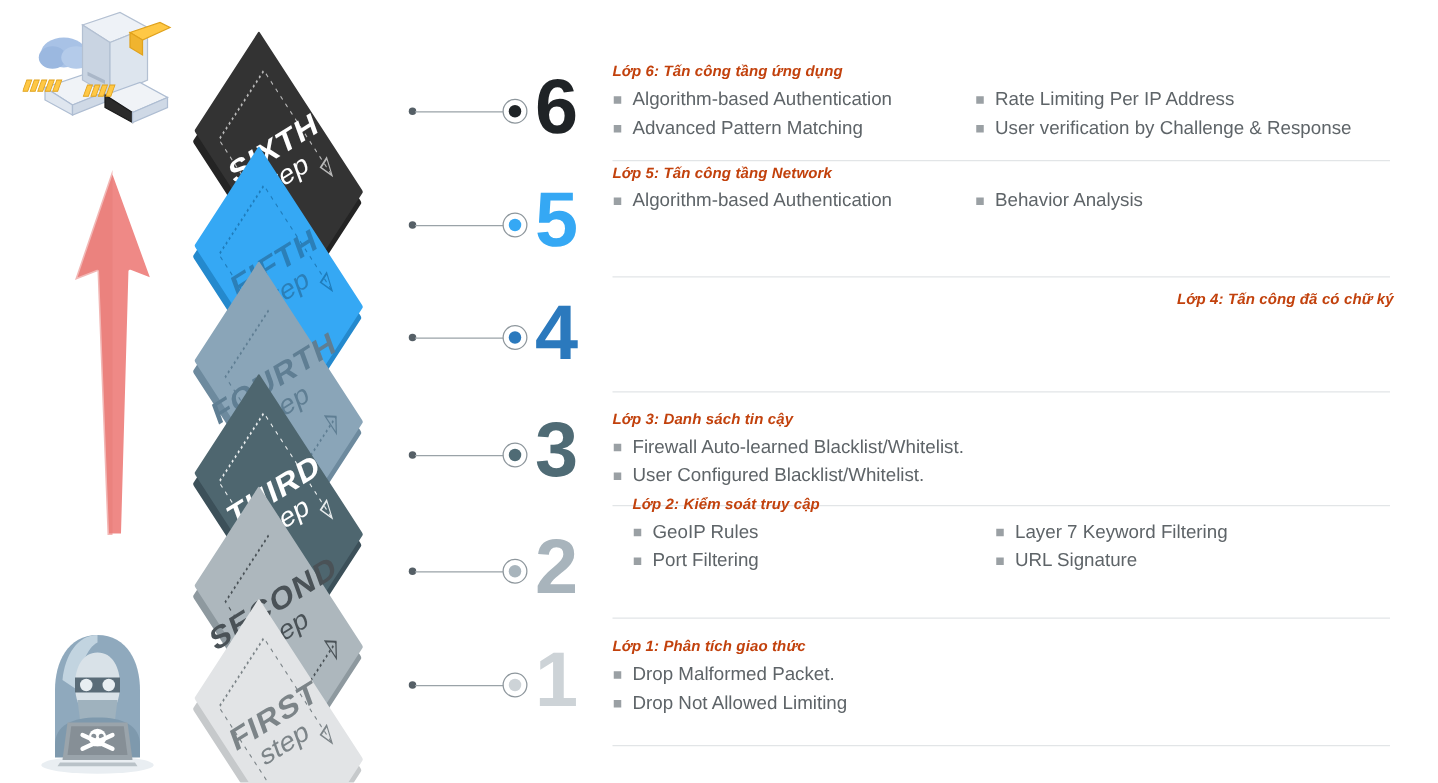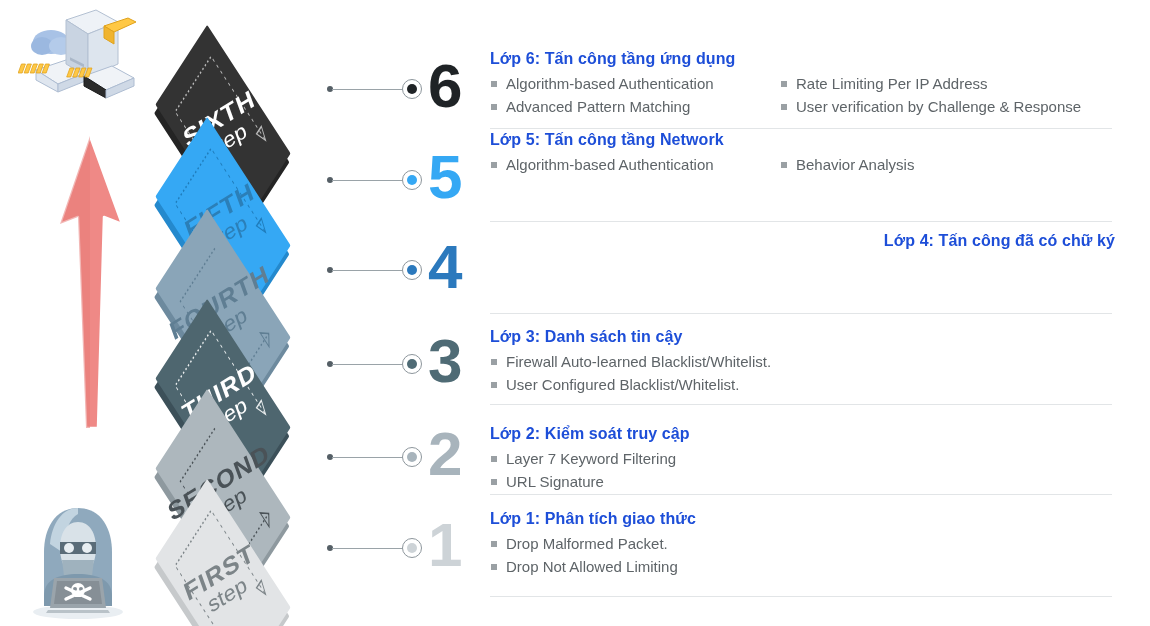--- a/index.html
+++ b/index.html
@@ -89,22 +89,22 @@
     font-size:62px; font-weight:bold;
     line-height:1;
     font-family:"Liberation Sans", sans-serif;
     letter-spacing:-1px;
   }
 
   
   .panel { position:absolute; left:490px; top:0; width:625px; }
   .layer-block { position:absolute; left:0; width:625px; }
   .layer-title {
-    font-size:16px; font-weight:bold; color:#1d4ed8;
-    margin-bottom:5px; letter-spacing:0.1px;
+    font-size:12px; font-weight:bold; color:#c2410c;
+    margin-bottom:5px; letter-spacing:0.1px;font-style:italic;
   }
   .cols { display:flex; }
   .col { }
   .col.c1 { width:290px; }
   .col.c2 { width:335px; }
   .bullet {
     position:relative;
     font-size:15px; color:#5e6468;
     padding-left:16px;
     line-height:21px;
@@ -398,23 +398,27 @@
         <div class="layer-title">Lớp 3: Danh sách tin cậy</div>
         <div class="cols">
           <div class="col c1">
             <div class="bullet">Firewall Auto-learned Blacklist/Whitelist.</div>
             <div class="bullet">User Configured Blacklist/Whitelist.</div>
           </div>
           <div class="col c2"></div>
         </div>
       </div>
       <div class="divider" style="top: 404px;"></div>
-      <div class="layer-block" style="top: 425px;">
+      <div class="layer-block" style="top: 396px; margin-left: 16px;">
         <div class="layer-title">Lớp 2: Kiểm soát truy cập</div>
         <div class="cols">
+          <div class="col c1">
+            <div class="bullet">GeoIP Rules</div>
+            <div class="bullet">Port Filtering</div>
+          </div>
           <div class="col c2">
             <div class="bullet">Layer 7 Keyword Filtering</div>
             <div class="bullet">URL Signature</div>
           </div>
         </div>
       </div>
       <div class="divider" style="top: 494px;"></div>
       <div class="layer-block" style="top: 510px;">
         <div class="layer-title">Lớp 1: Phân tích giao thức</div>
         <div class="cols">

